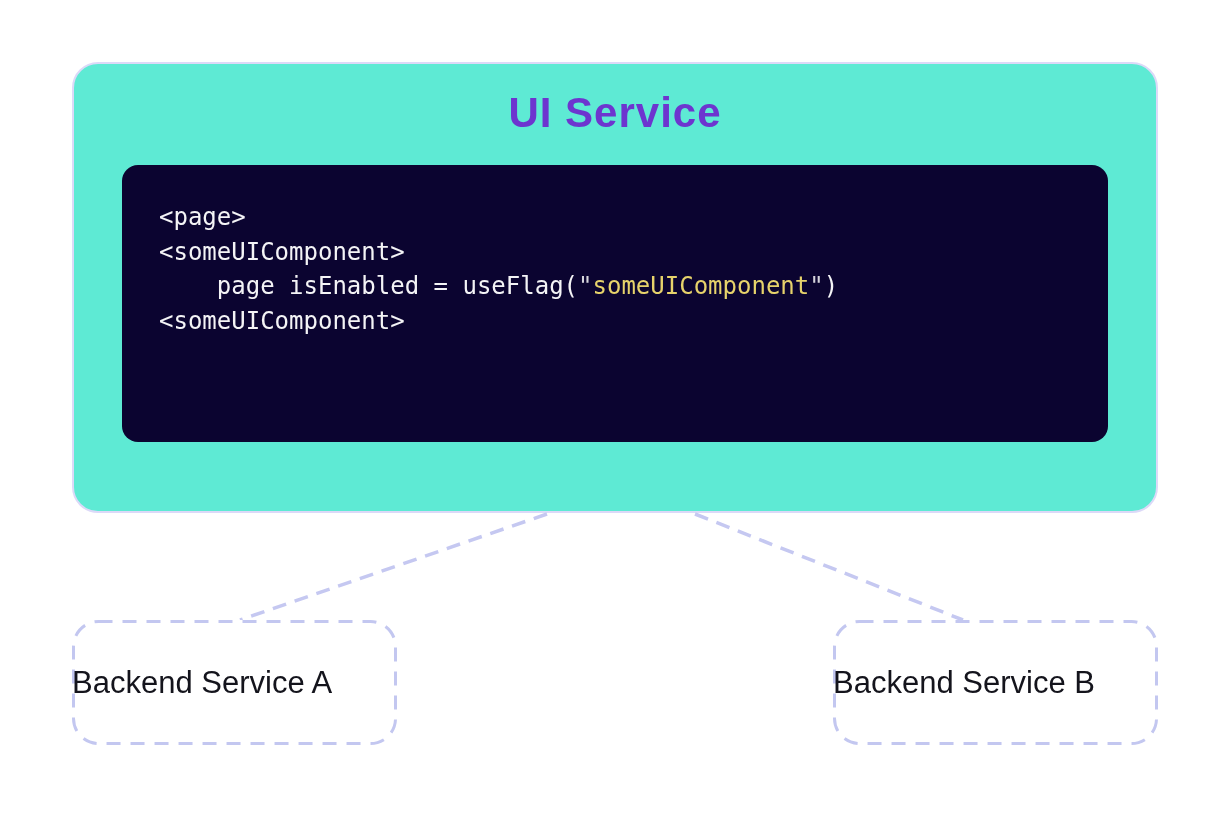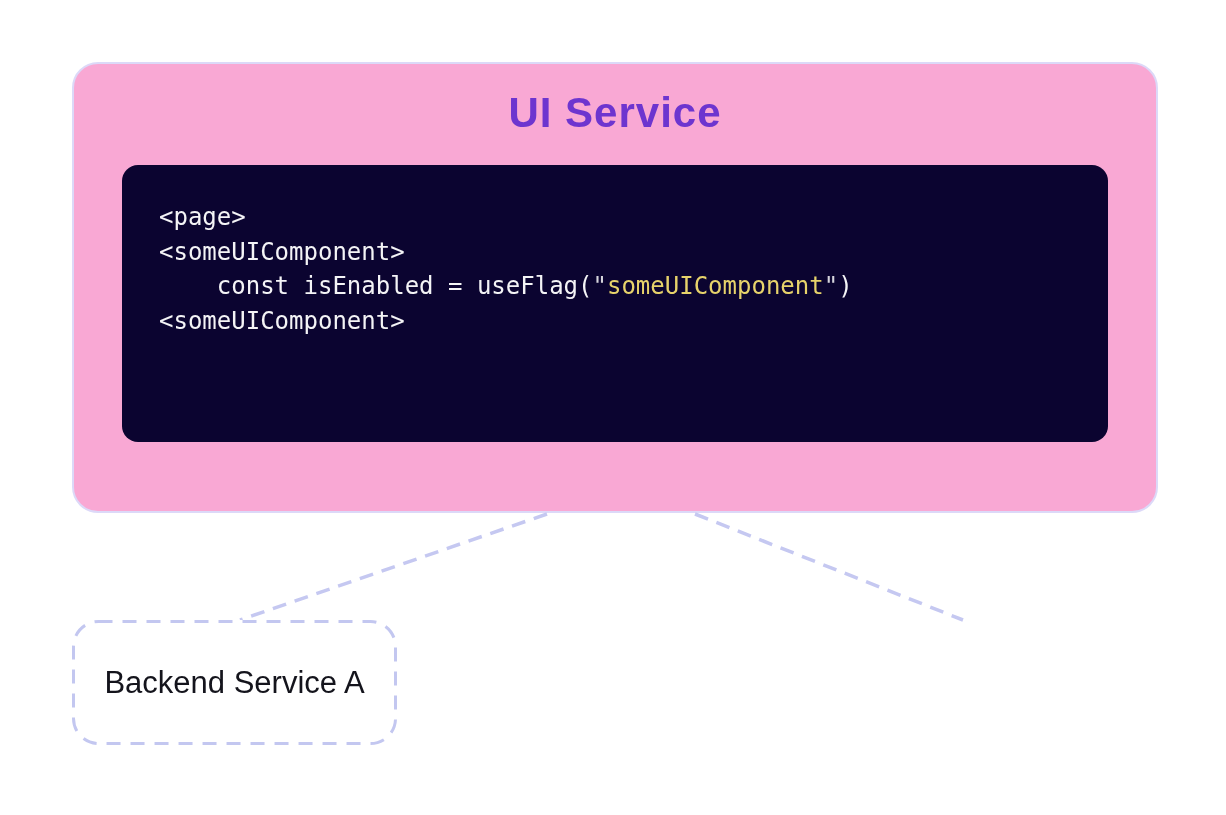--- a/index.html
+++ b/index.html
@@ -22,21 +22,21 @@
     background: #ffffff;
     font-family: "Liberation Sans", sans-serif;
     overflow: hidden;
   }
   .ui-box {
     position: absolute;
     left: 72px;
     top: 62px;
     width: 1086px;
     height: 451px;
-    background: #f9a8d4;
+    background: #5eead4;
     border: 2.5px solid var(--ui-box-border);
     border-radius: 26px;
   }
   .ui-title {
     position: absolute;
     left: 0;
     right: 0;
     top: 27px;
     text-align: center;
     font-size: 42px;
@@ -79,21 +79,21 @@
     fill: none;
   }
   .backend-box {
     position: absolute;
     top: 620px;
     width: 325px;
     height: 125px;
     background: #ffffff;
     display: flex;
     align-items: center;
-    justify-content: center;
+    justify-content: flex-start;
   }
   .backend-box.a { left: 72px; }
   .backend-box.b { left: 833px; }
   .backend-border-svg {
     position: absolute;
     left: 0;
     top: 0;
     width: 325px;
     height: 125px;
   }
@@ -112,31 +112,37 @@
 </head>
 <body>
 
 <div class="canvas">
 
   <div class="ui-box">
     <div class="ui-title">UI Service</div>
     <div class="code-block" id="code-block">
         <div class="code-line"><span class="seg-plain">&lt;page&gt;</span></div>
         <div class="code-line"><span class="seg-plain">&lt;someUIComponent&gt;</span></div>
-        <div class="code-line"><span class="seg-plain">    const isEnabled = useFlag(</span><span class="seg-quote">"</span><span class="seg-string">someUIComponent</span><span class="seg-quote">"</span><span class="seg-plain">)</span></div>
+        <div class="code-line"><span class="seg-plain">    page isEnabled = useFlag(</span><span class="seg-quote">"</span><span class="seg-string">someUIComponent</span><span class="seg-quote">"</span><span class="seg-plain">)</span></div>
         <div class="code-line"><span class="seg-plain">&lt;someUIComponent&gt;</span></div>
       </div>
   </div>
 
   <svg class="connector-svg" viewBox="0 0 1226 815" xmlns="http://www.w3.org/2000/svg">
     <line class="connector-line" x1="547" y1="514" x2="240" y2="620"></line>
     <line class="connector-line" x1="695" y1="514" x2="963" y2="620"></line>
   </svg>
 
   <div class="backend-box a">
     <svg class="backend-border-svg" viewBox="0 0 325 125" xmlns="http://www.w3.org/2000/svg">
       <rect class="backend-border-rect" x="1.5" y="1.5" width="322" height="122" rx="25"></rect>
     </svg>
     <span class="backend-label">Backend Service A</span>
   </div>
 
+  <div class="backend-box b">
+    <svg class="backend-border-svg" viewBox="0 0 325 125" xmlns="http://www.w3.org/2000/svg">
+      <rect class="backend-border-rect" x="1.5" y="1.5" width="322" height="122" rx="25"></rect>
+    </svg>
+    <span class="backend-label">Backend Service B</span>
+  </div>
 
 </div>
 
 </body></html>

